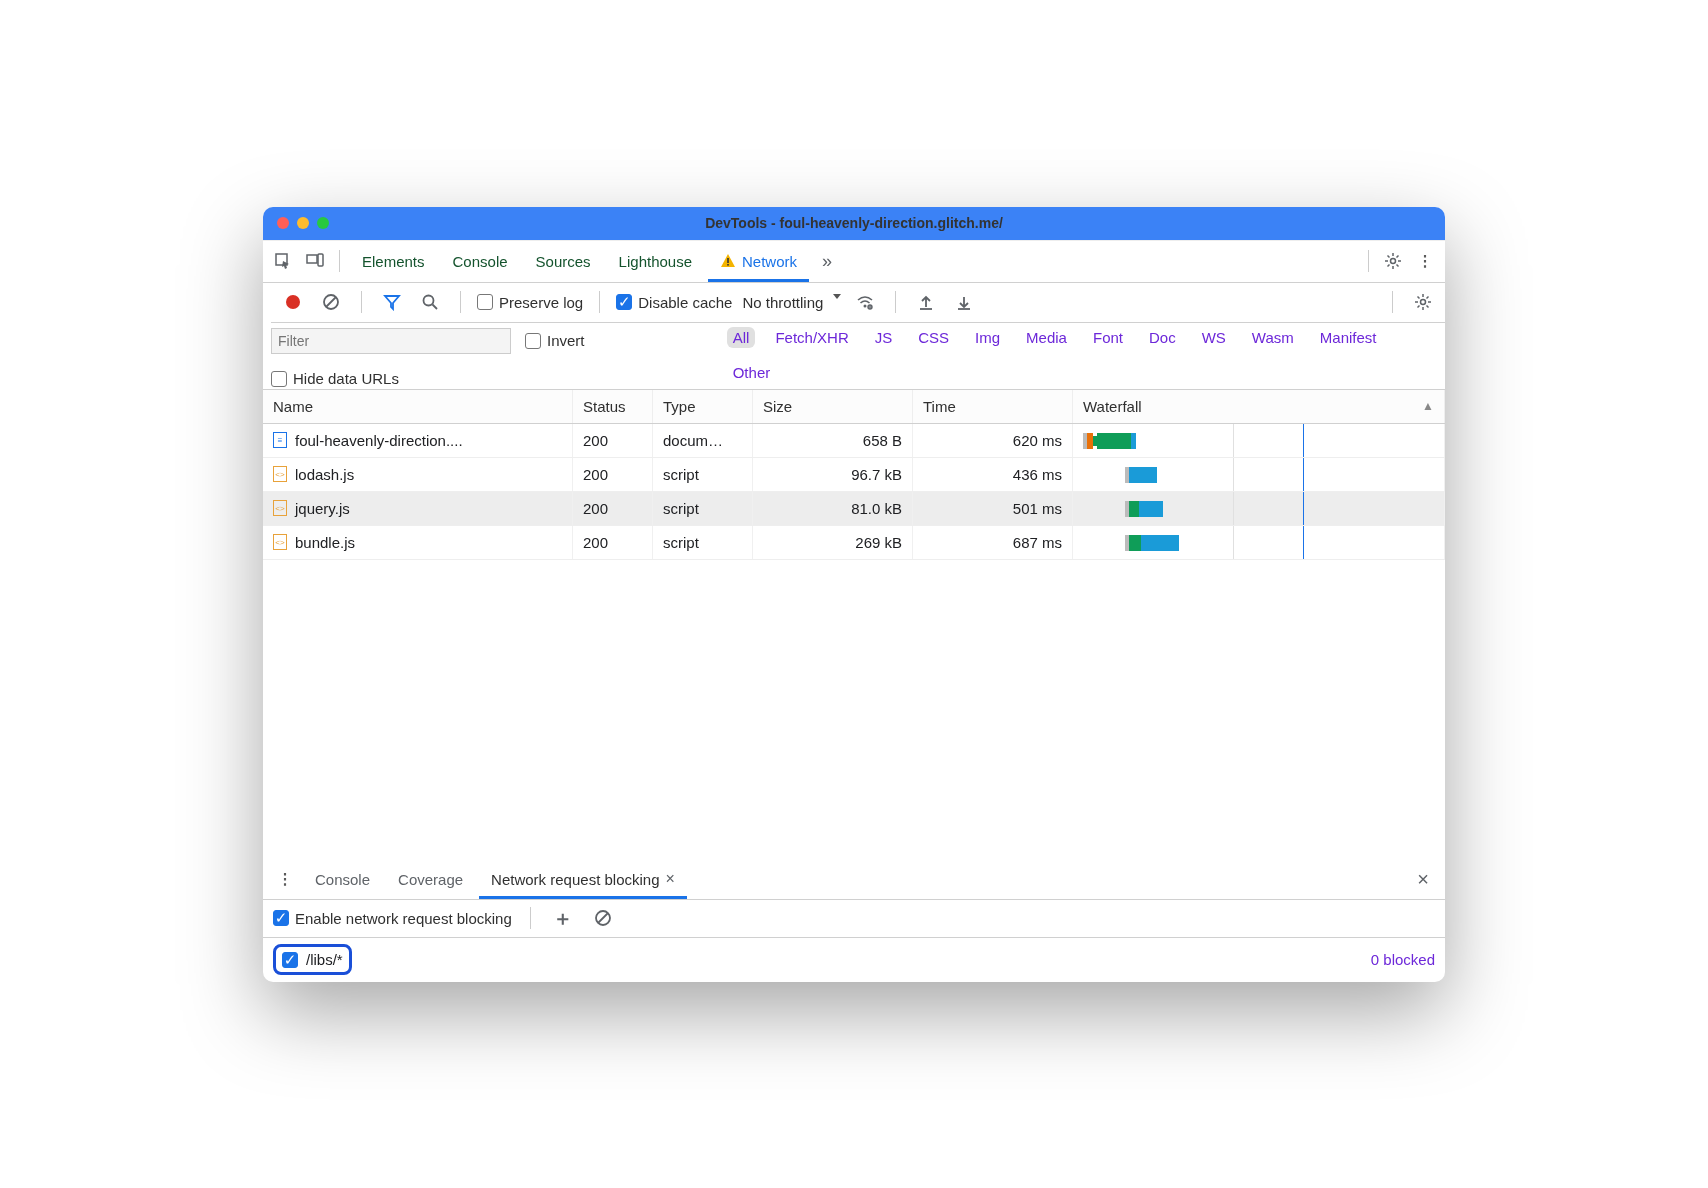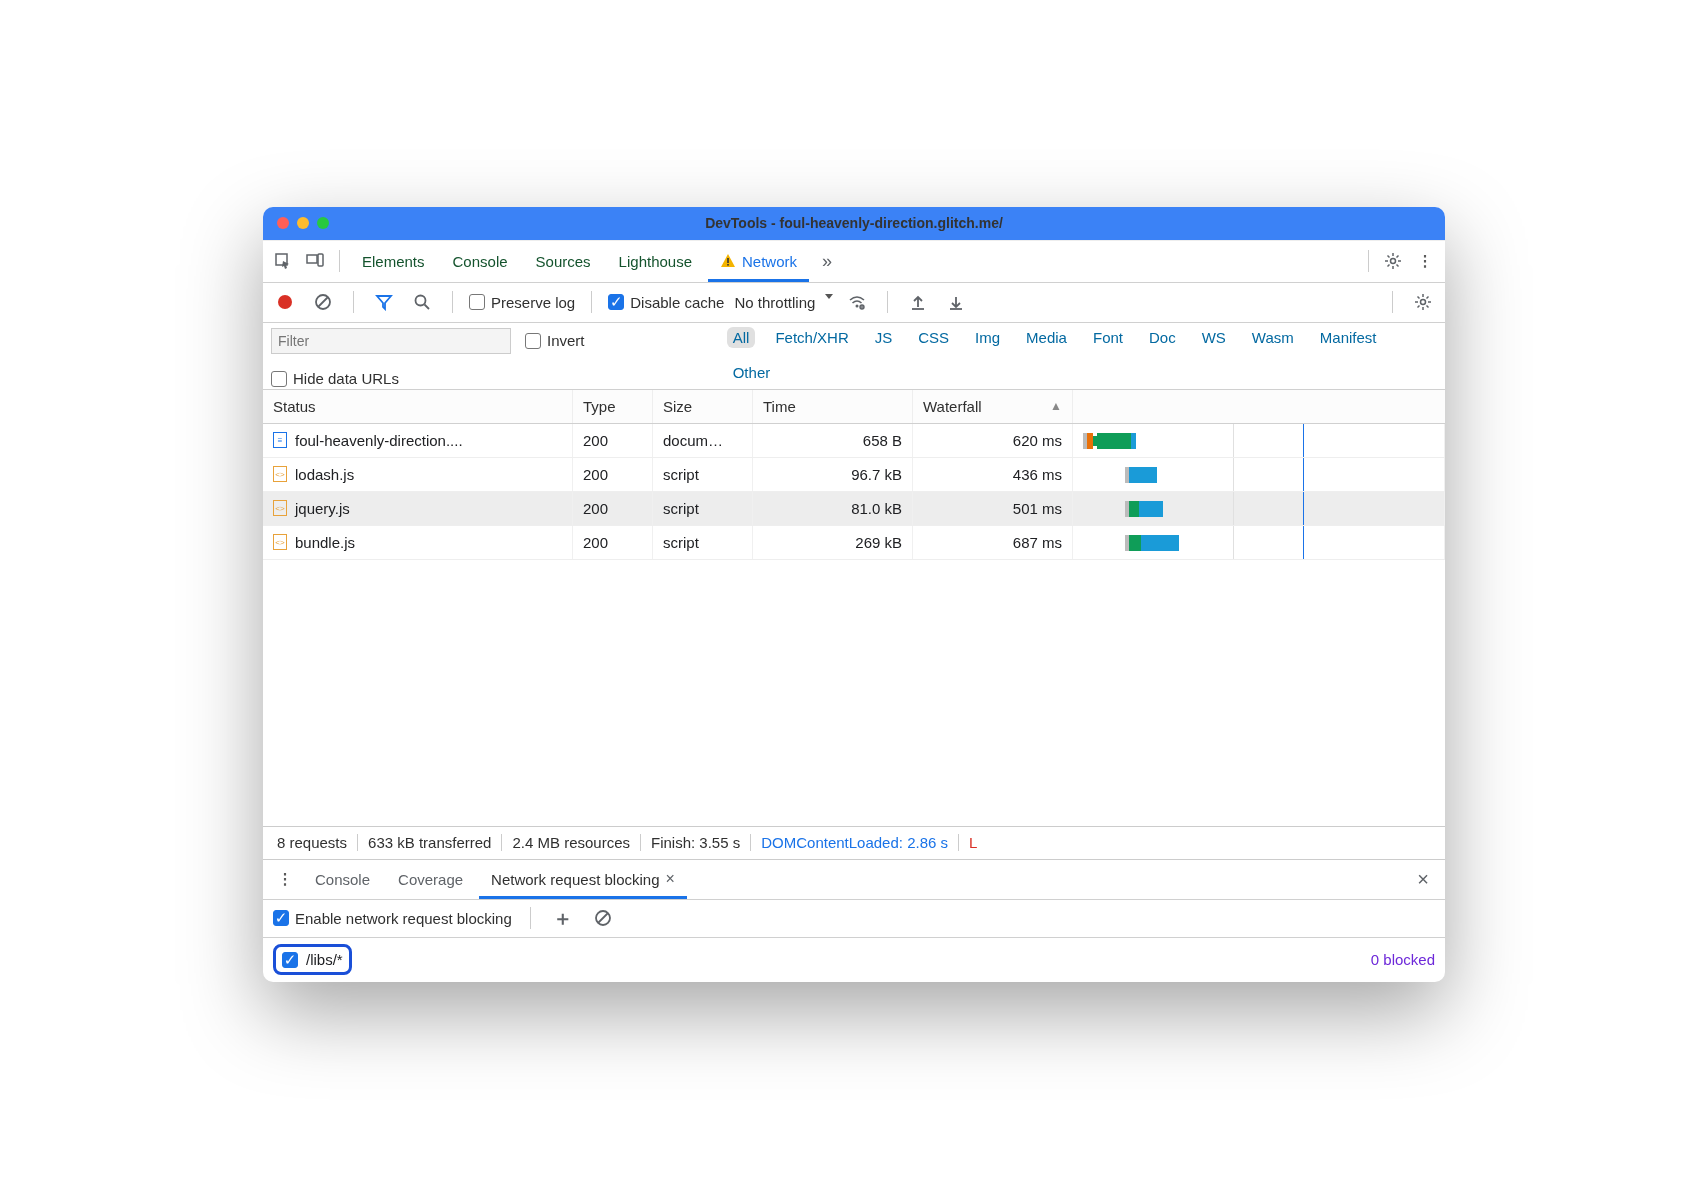--- a/index.html
+++ b/index.html
@@ -11,33 +11,33 @@
   .tl.r { background: #ff5f57; } .tl.y { background: #febc2e; } .tl.g { background: #28c840; }
   .title { position: absolute; left: 0; right: 0; text-align: center; font-size: 14px; font-weight: 600; color: #333; }
 
   .topbar { height: 42px; border-bottom: 1px solid #d0d0d0; display: flex; align-items: center; padding: 0 6px; gap: 4px; }
   .iconbtn { width: 28px; height: 28px; display: flex; align-items: center; justify-content: center; color: #5a5a5a; border-radius: 3px; }
   .vdiv { width: 1px; height: 22px; background: #ccc; margin: 0 6px; }
   .tab { padding: 0 12px; height: 42px; display: flex; align-items: center; color: #14532d; gap: 6px; }
   .tab.active { color: #1a73e8; border-bottom: 3px solid #1a73e8; padding-top: 3px; }
   .spacer { flex: 1; }
 
-  .toolbar { height: 40px; border-bottom: 1px solid #d0d0d0; display: flex; align-items: center; padding: 0 8px; gap: 10px; background: #fff; }
+  .toolbar { height: 40px; border-bottom: 1px solid #d0d0d0; display: flex; align-items: center; padding: 0 8px; gap: 10px; background: #fff; margin-left: 8px; }
   .rec { width: 14px; height: 14px; border-radius: 50%; background: #d93025; }
   .funnel { color: #1a73e8; }
   .chkbox { width: 16px; height: 16px; border: 1.5px solid #777; border-radius: 3px; display: inline-flex; align-items: center; justify-content: center; background: #fff; flex-shrink: 0; }
   .chkbox.checked { background: #1a73e8; border-color: #1a73e8; color: #fff; }
   .chkrow { display: flex; align-items: center; gap: 6px; color: #303030; }
   .sel { display: flex; align-items: flex-start; gap: 10px; color: #303030; }
   .tri { border-top: 5px solid #555; border-left: 4px solid transparent; border-right: 4px solid transparent; }
 
   .filterbar { padding: 4px 8px 0 8px; border-bottom: 1px solid #d0d0d0; display: flex; flex-direction: row; gap: 6px; }
   .filterrow { display: flex; align-items: center; gap: 14px; flex-wrap: wrap; min-height: 30px; }
   .finput { width: 240px; height: 26px; border: 1px solid #ccc; background: #f4f4f4; padding: 2px 6px; font-size: 14px; color: #666; }
-  .pill { padding: 2px 6px; border-radius: 6px; color: #0369a1; }
+  .pill { padding: 2px 6px; border-radius: 6px; color: #6d28d9; }
   .pill.active { background: #e0e0e0; }
   .filterbar .filterrow:last-child { padding-bottom: 6px; }
 
   .gridhdr { display: grid; grid-template-columns: 310px 80px 100px 160px 160px 1fr; height: 34px; border-bottom: 1px solid #d0d0d0; align-items: center; color: #303030; background: #fcfcfc; }
   .gridhdr > div { padding: 0 10px; border-right: 1px solid #eee; height: 100%; display: flex; align-items: center; }
   .gridhdr .wf { justify-content: space-between; }
   .sorttri { color: #888; font-size: 12px; }
 
   .gridrow { display: grid; grid-template-columns: 310px 80px 100px 160px 160px 1fr; height: 34px; align-items: center; border-bottom: 1px solid #eee; }
   .gridrow.alt { background: #ededed; }
@@ -223,20 +223,21 @@
       <span class="pill">Font</span>
       <span class="pill">Doc</span>
       <span class="pill">WS</span>
       <span class="pill">Wasm</span>
       <span class="pill">Manifest</span>
       <span class="pill">Other</span>
     </div>
   </div>
 
   <div class="gridhdr">
+    <div>Name</div>
     <div>Status</div>
     <div>Type</div>
     <div>Size</div>
     <div>Time</div>
     <div class="wf">
         <span>Waterfall</span>
         <span class="sorttri">▲</span>
       </div>
   </div>
 
@@ -313,28 +314,20 @@
       <div class="wfbar" style="left:52px;">
           <div class="seg" style="width:4px;background:#bbb"></div>
           <div class="seg" style="width:12px;background:#0f9d58"></div>
           <div class="seg" style="width:38px;background:#1a9bd8"></div>
         </div>
     </div>
   </div>
 
   <div style="flex:1"></div>
 
-  <div class="status">
-    <span>8 requests</span>
-    <span>633 kB transferred</span>
-    <span>2.4 MB resources</span>
-    <span>Finish: 3.55 s</span>
-    <span class="dom">DOMContentLoaded: 2.86 s</span>
-    <span class="load" style="border:none">L</span>
-  </div>
 
   <div class="drawer-tabs">
     <div class="iconbtn" style="font-weight:bold;">⋮</div>
     <div class="dtab">
         <span>Console</span>
       </div>
     <div class="dtab">
         <span>Coverage</span>
       </div>
     <div class="dtab active">

